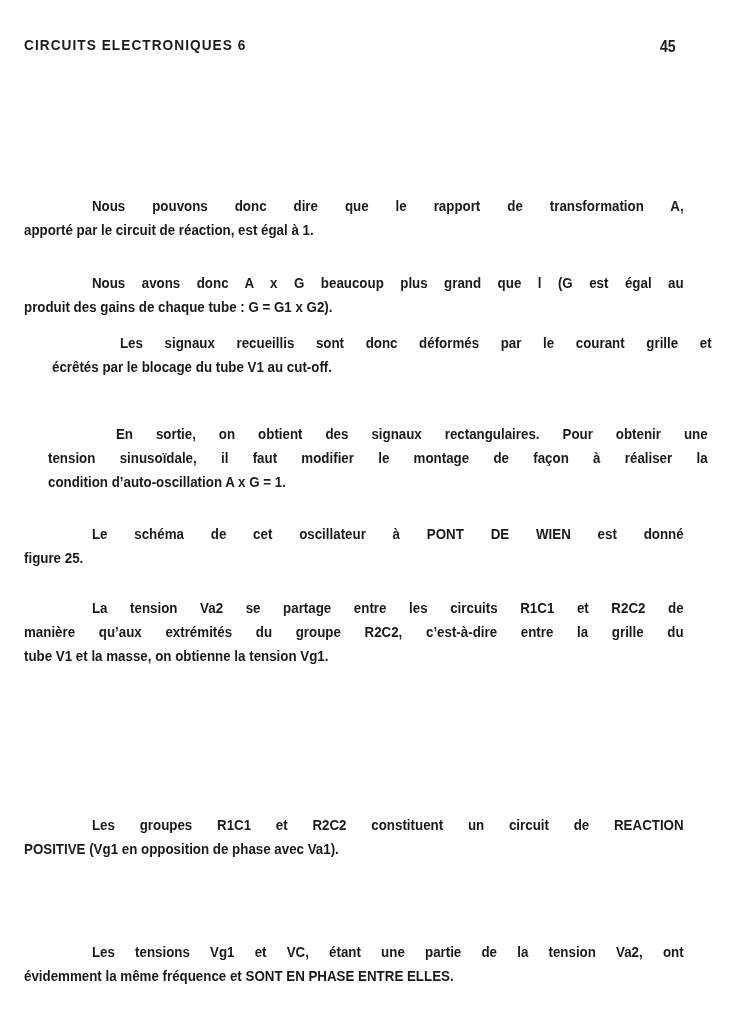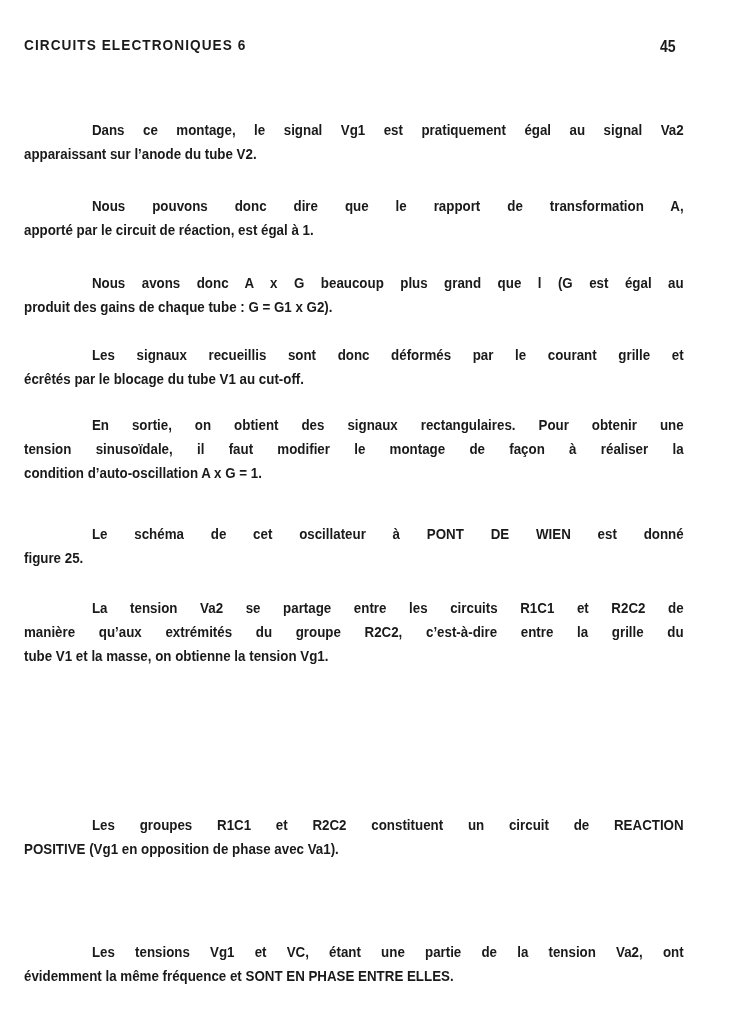--- a/index.html
+++ b/index.html
@@ -82,49 +82,43 @@
 </head>
 <body>
 
 <div class="page">
 
   <div class="header">
     <span class="header-title">CIRCUITS ELECTRONIQUES 6</span>
   </div>
   <div class="page-number">45</div>
 
-  <div class="para" style="top:118px;">
-    <div class="scaled">
-      <span class="line first justify">Dans ce montage, le signal Vg1 est pratiquement égal au signal Va2</span>
-      <span class="line">apparaissant sur l’anode du tube V2.</span>
-    </div>
-  </div>
 
   <div class="para" style="top:194px;">
     <div class="scaled">
       <span class="line first justify">Nous pouvons donc dire que le rapport de transformation A,</span>
       <span class="line">apporté par le circuit de réaction, est égal à 1.</span>
     </div>
   </div>
 
   <div class="para" style="top:271px;">
     <div class="scaled">
       <span class="line first justify">Nous avons donc A x G beaucoup plus grand que l (G est égal au</span>
       <span class="line">produit des gains de chaque tube : G = G1 x G2).</span>
     </div>
   </div>
 
-  <div class="para" style="top:343px;">
+  <div class="para" style="top:331px;margin-left:28px;">
     <div class="scaled">
       <span class="line first justify">Les signaux recueillis sont donc déformés par le courant grille et</span>
       <span class="line">écrêtés par le blocage du tube V1 au cut-off.</span>
     </div>
   </div>
 
-  <div class="para" style="top:413px;">
+  <div class="para" style="top:422px;margin-left:24px;">
     <div class="scaled">
       <span class="line first justify">En sortie, on obtient des signaux rectangulaires. Pour obtenir une</span>
       <span class="line justify">tension sinusoïdale, il faut modifier le montage de façon à réaliser la</span>
       <span class="line">condition d’auto-oscillation A x G = 1.</span>
     </div>
   </div>
 
   <div class="para" style="top:522px;">
     <div class="scaled">
       <span class="line first justify">Le schéma de cet oscillateur à PONT DE WIEN est donné</span>

